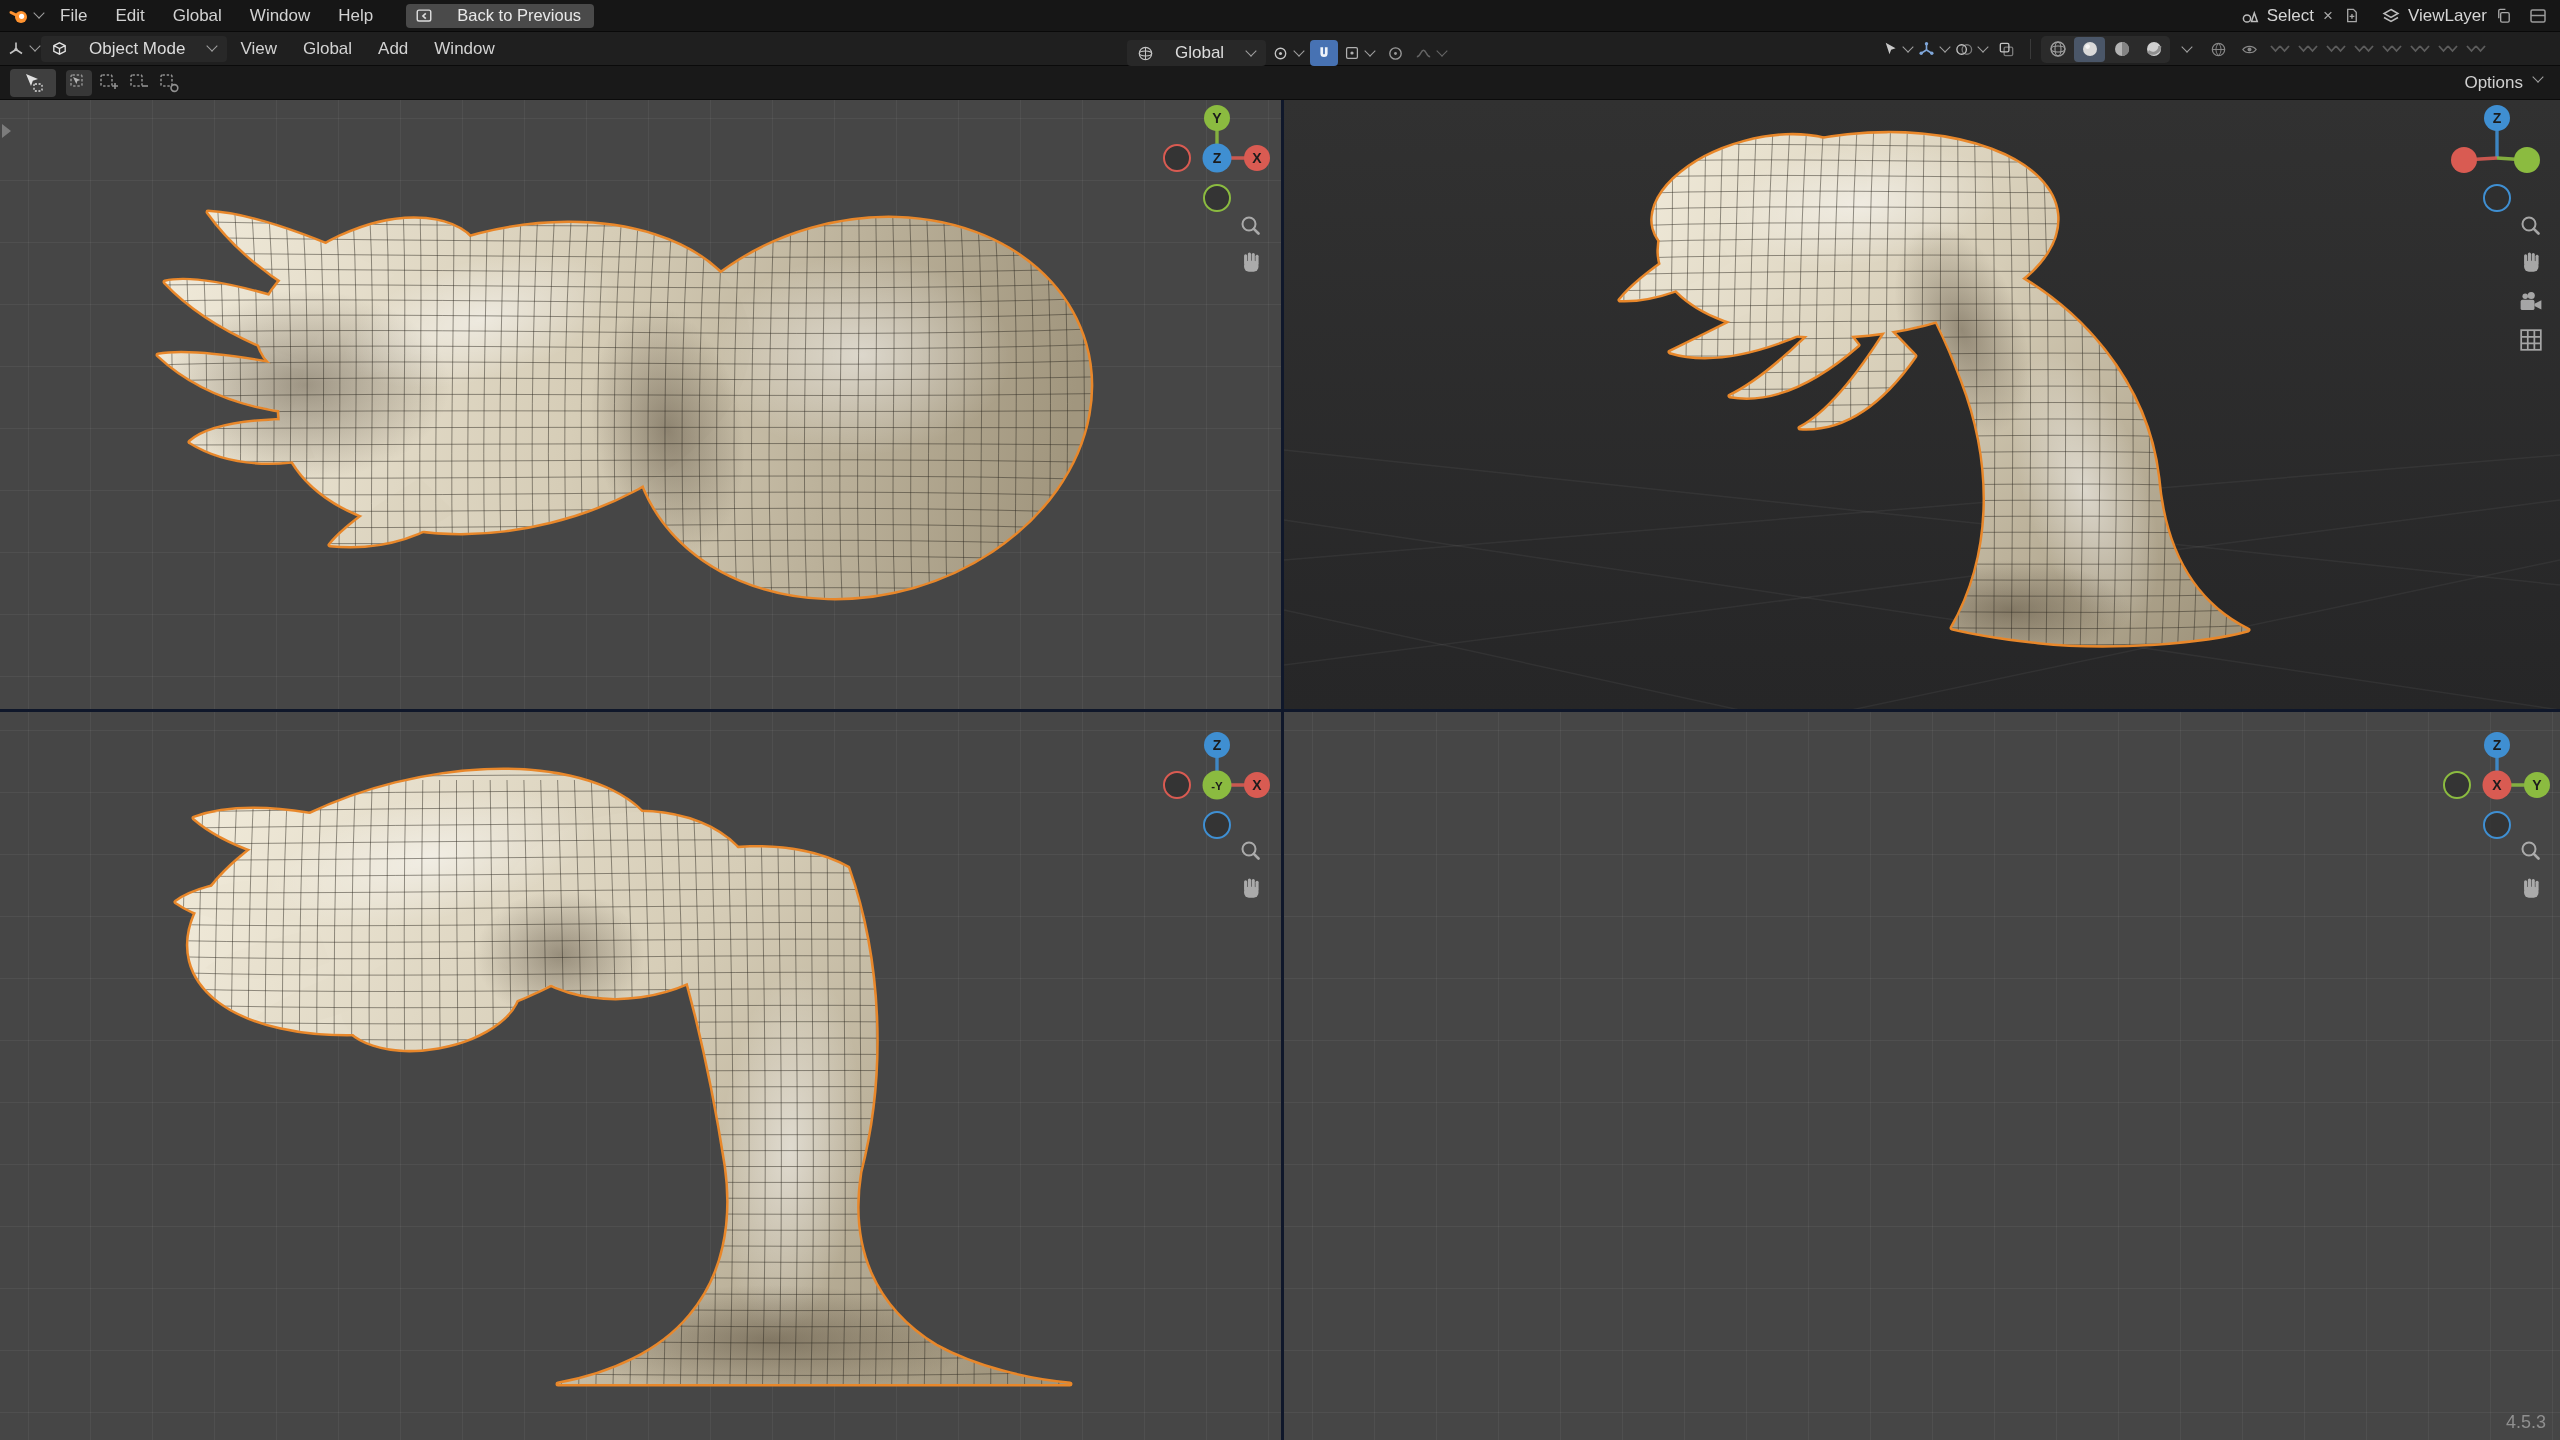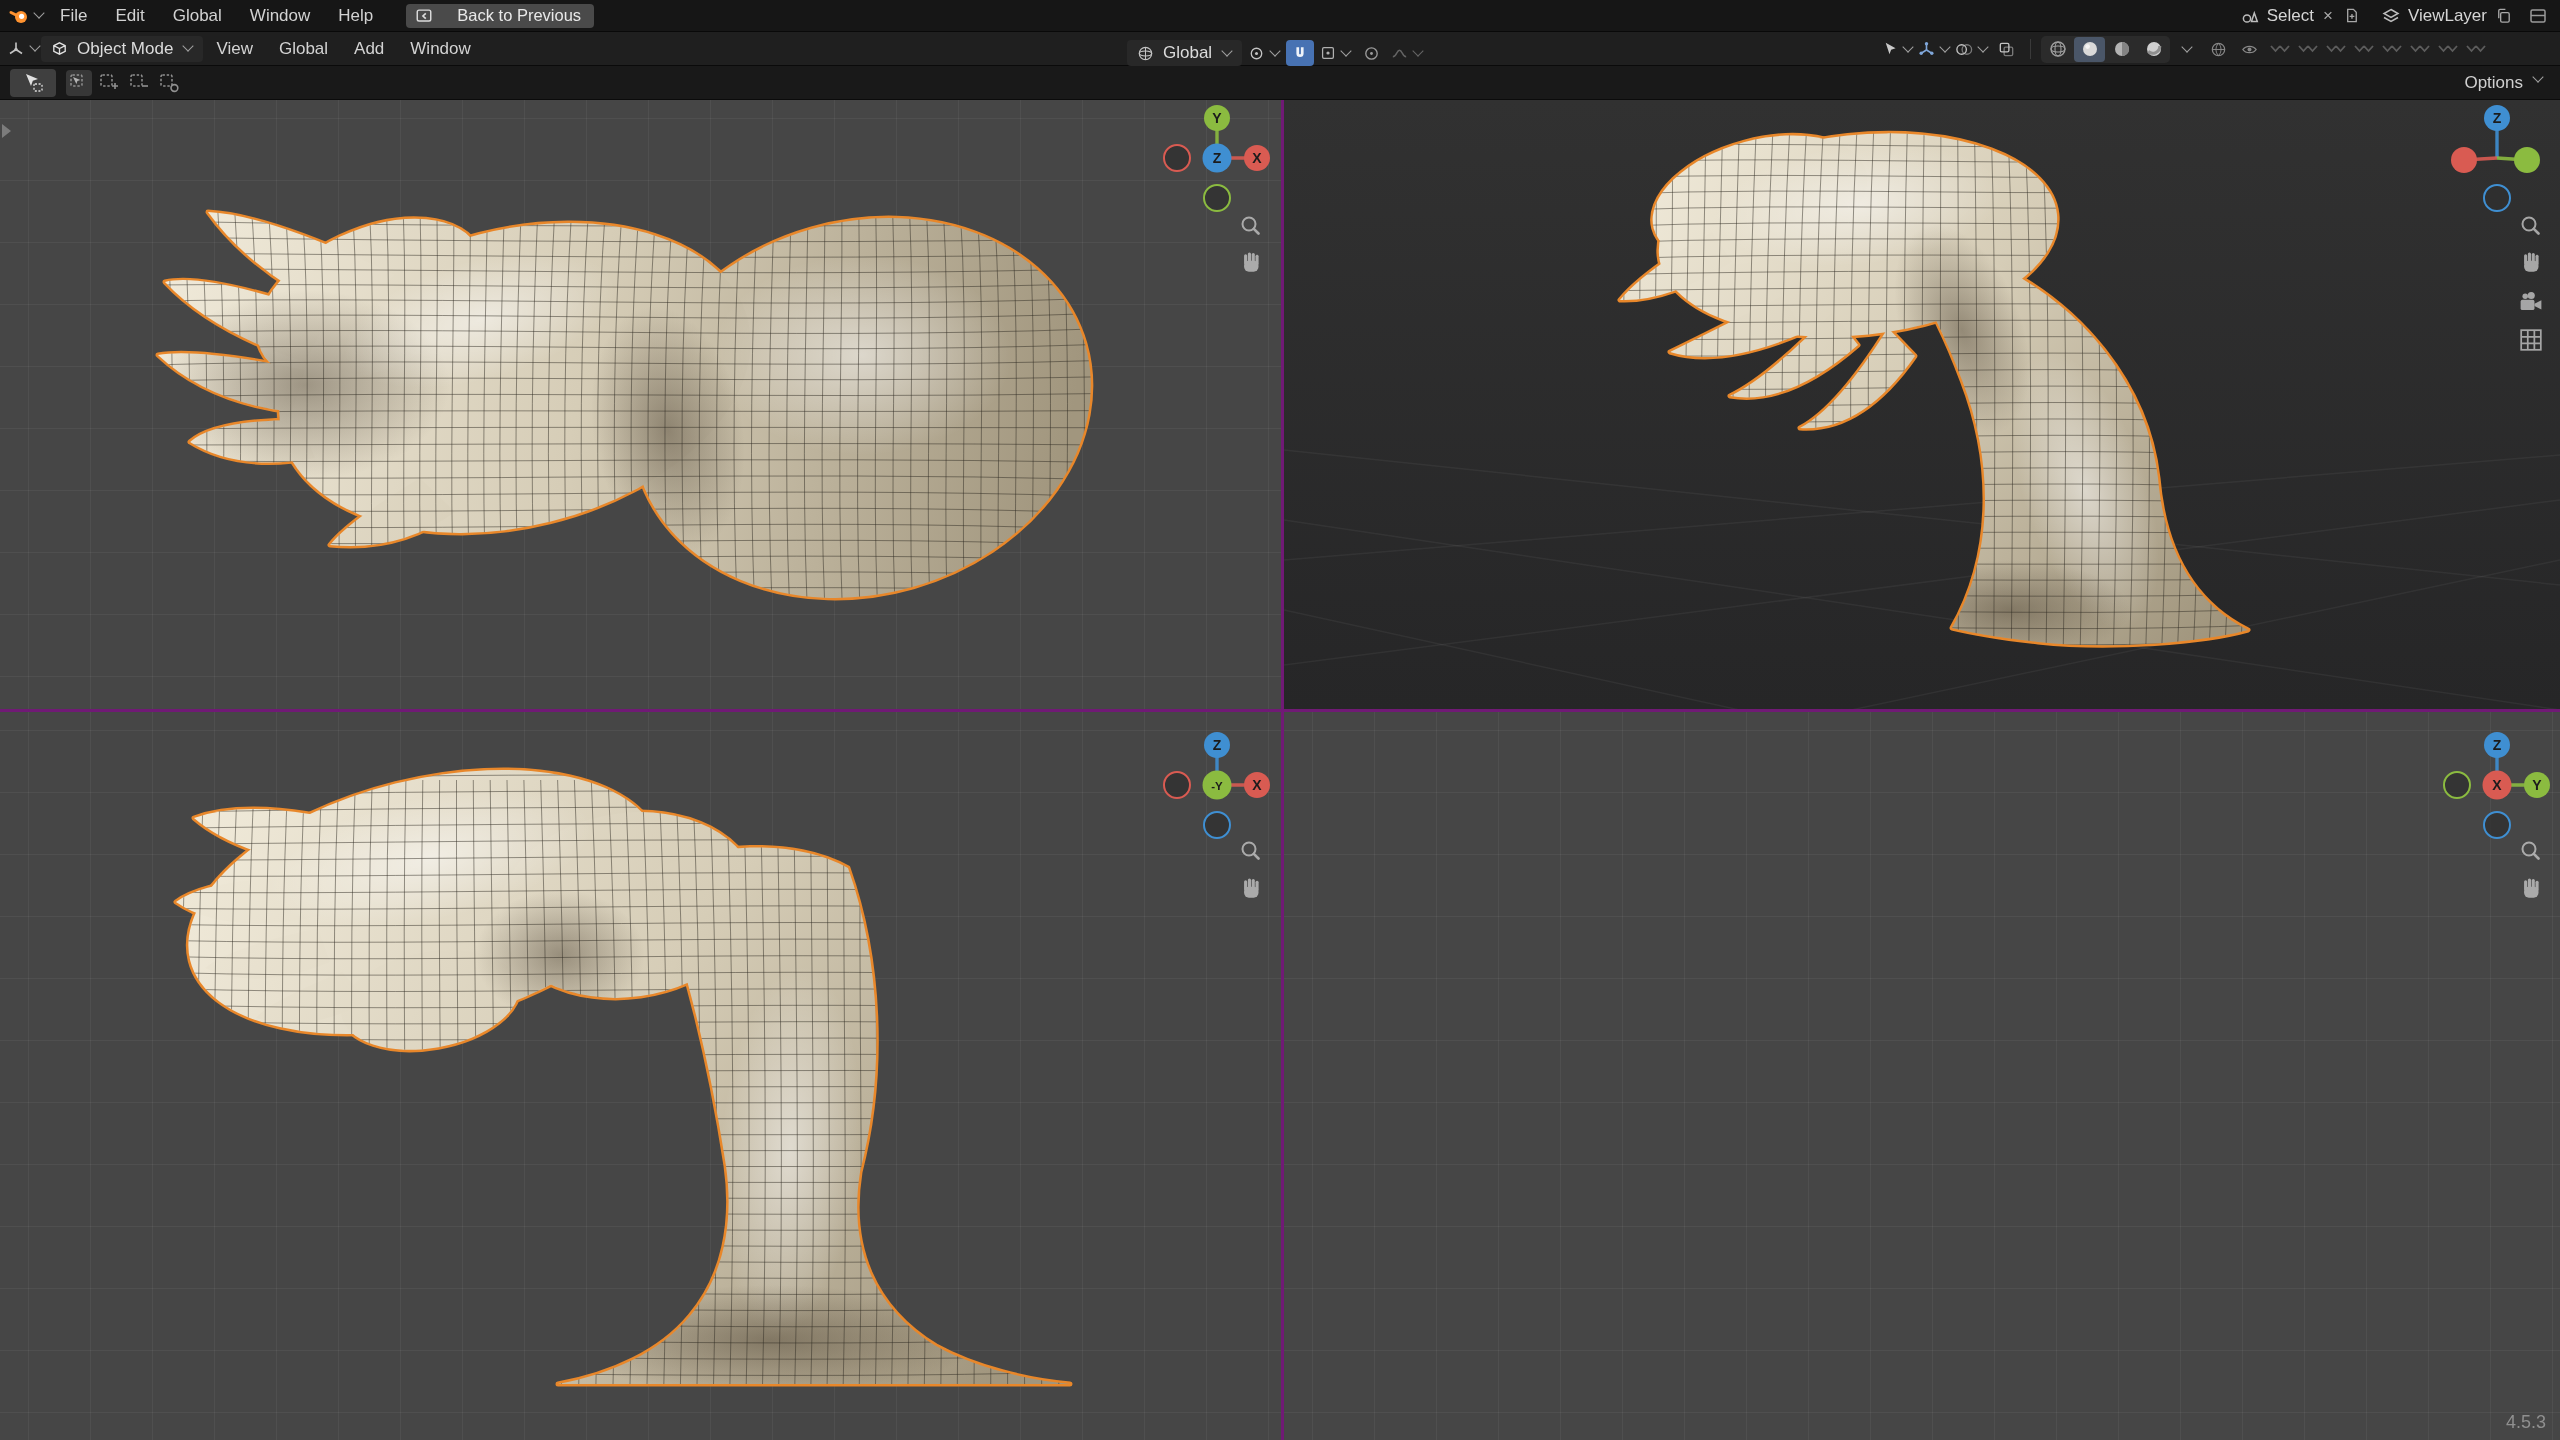--- a/index.html
+++ b/index.html
@@ -1,29 +1,29 @@
 <!DOCTYPE html>
 <html><head>
 <meta charset="utf-8">
 <style>
   *{margin:0;padding:0;box-sizing:border-box}
   html,body{width:2560px;height:1440px;overflow:hidden;background:#0d0d0d;
     font-family:"Liberation Sans","DejaVu Sans",sans-serif;}
-  #app{position:absolute;inset:0;width:2560px;height:1440px;background:#701a75;color:#c9c9c9}
+  #app{position:absolute;inset:0;width:2560px;height:1440px;background:#0f172a;color:#c9c9c9}
   .bar{position:absolute;left:0;right:0;display:flex;align-items:center}
   .topbar{top:0;height:32px;background:#161616;padding:0 8px;gap:2px;font-size:17px;border-bottom:1px solid #090909;z-index:10}
   .header{top:32px;height:34px;background:#1f1f1f;padding:0 6px;font-size:17px;border-bottom:1px solid #0a0a0a;z-index:10}
   .toolbar{top:66px;height:34px;background:#191919;padding:0 10px;border-bottom:1px solid #0b0b0b;font-size:17px;z-index:10}
   .menu-item{padding:3px 13px;border-radius:4px;color:#d2d2d2;cursor:default;white-space:nowrap}
   .btn-back{display:inline-flex;align-items:center;gap:24px;background:#4a4a4a;border:none;border-radius:4px;height:24px;
     padding:0 13px 0 9px;color:#e9e9e9;font-size:16.5px;margin-left:18px;font-family:inherit}
   .spacer{flex:1}
   .tb-widget{display:flex;align-items:center;gap:7px;padding:0 9px;font-size:17px;color:#d5d5d5;white-space:nowrap}
   .xbtn{color:#a9a9a9;font-size:17px;padding:0 2px}
-  .dd{display:flex;align-items:center;gap:8px;background:#282828;border-radius:4px;height:26px;padding:0 9px;color:#dcdcdc;white-space:nowrap}
+  .dd{display:flex;align-items:center;gap:20px;background:#282828;border-radius:4px;height:26px;padding:0 9px;color:#dcdcdc;white-space:nowrap}
   .icon-btn{display:flex;align-items:center;justify-content:center;gap:2px;min-width:28px;height:26px;border-radius:4px}
   .icon-btn.active{background:#4772b3}
   .chevbox{width:13px;height:14px;display:inline-flex;align-items:center;justify-content:center}
   .chev{width:8px;height:8px;border-right:1.8px solid #a0a0a0;border-bottom:1.8px solid #a0a0a0;transform:rotate(45deg);margin-top:-5px;display:inline-block}
   .hdr-mid{position:absolute;left:1127px;top:0;height:34px;display:flex;align-items:flex-end;gap:5px}
   .hdr-right{position:absolute;right:70px;top:0;height:34px;display:flex;align-items:center;gap:3px}
   .sep{width:1px;height:20px;background:#3a3a3a;margin:0 7px}
   .shading-pill{display:flex;align-items:center;background:#2b2b2b;border-radius:5px;padding:1px;gap:1px}
   .shade-btn{width:31px;height:25px;display:flex;align-items:center;justify-content:center;border-radius:4px}
   .shade-btn.active{background:#4a5668}

